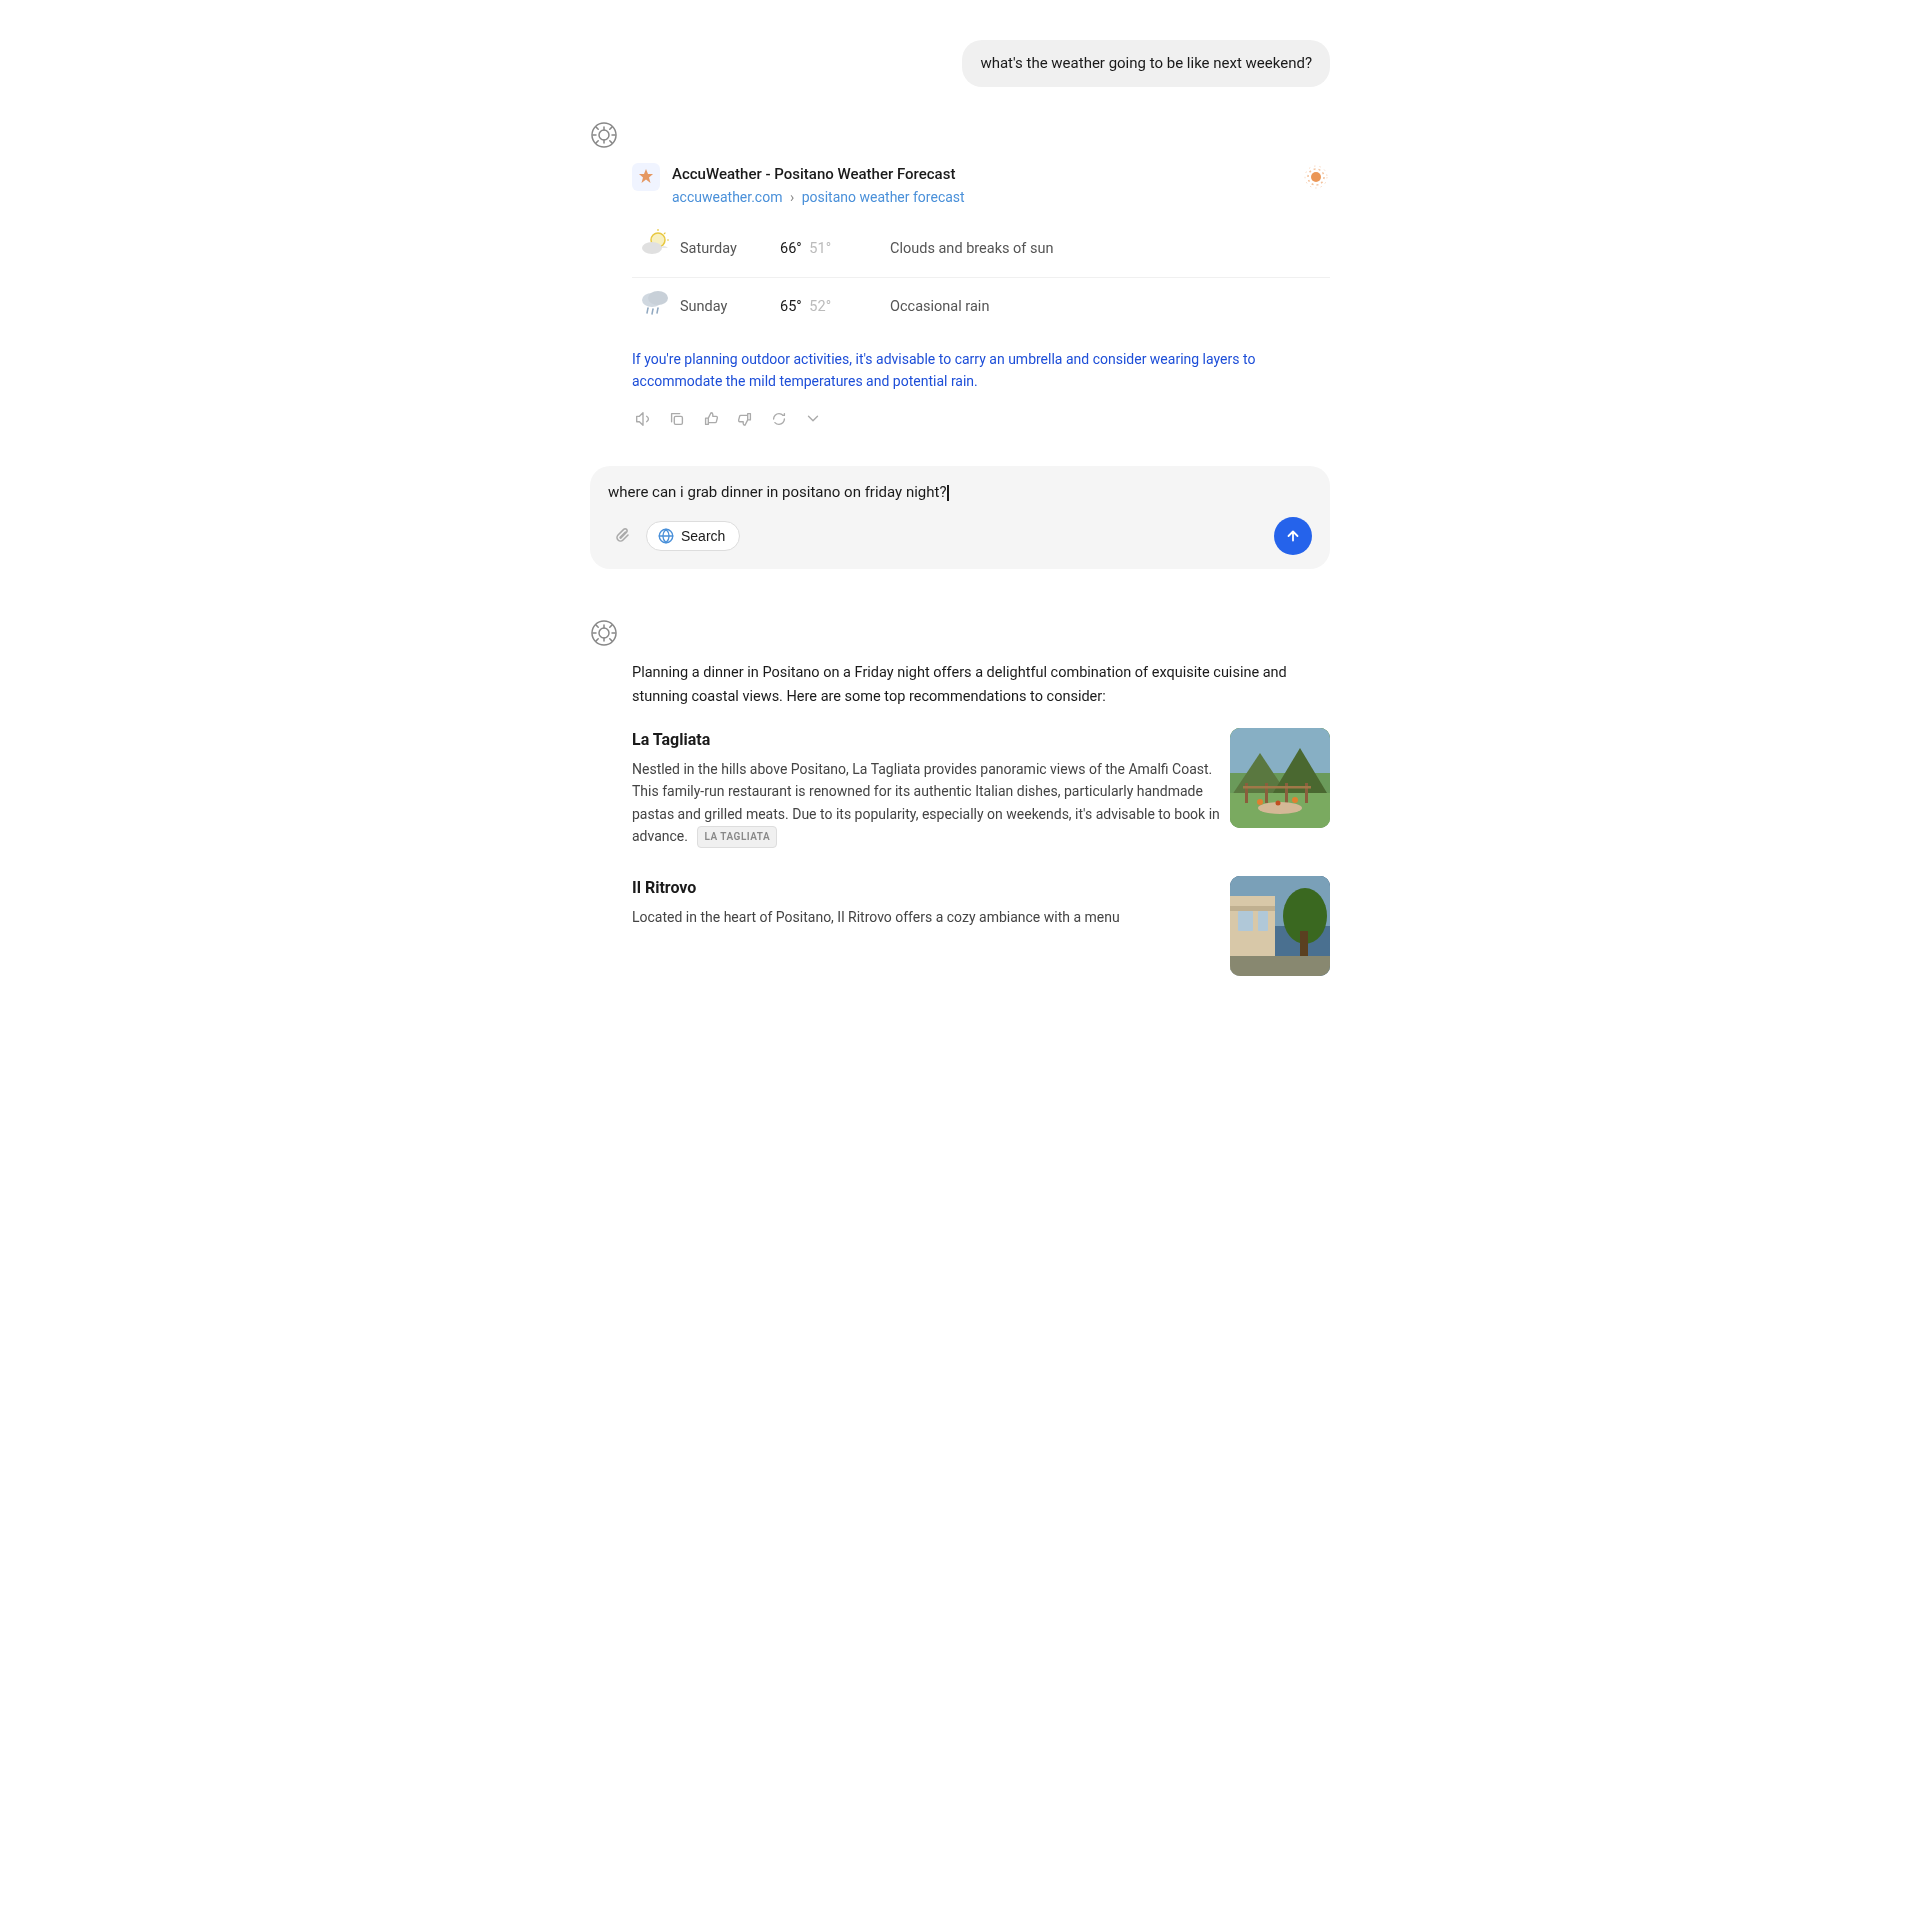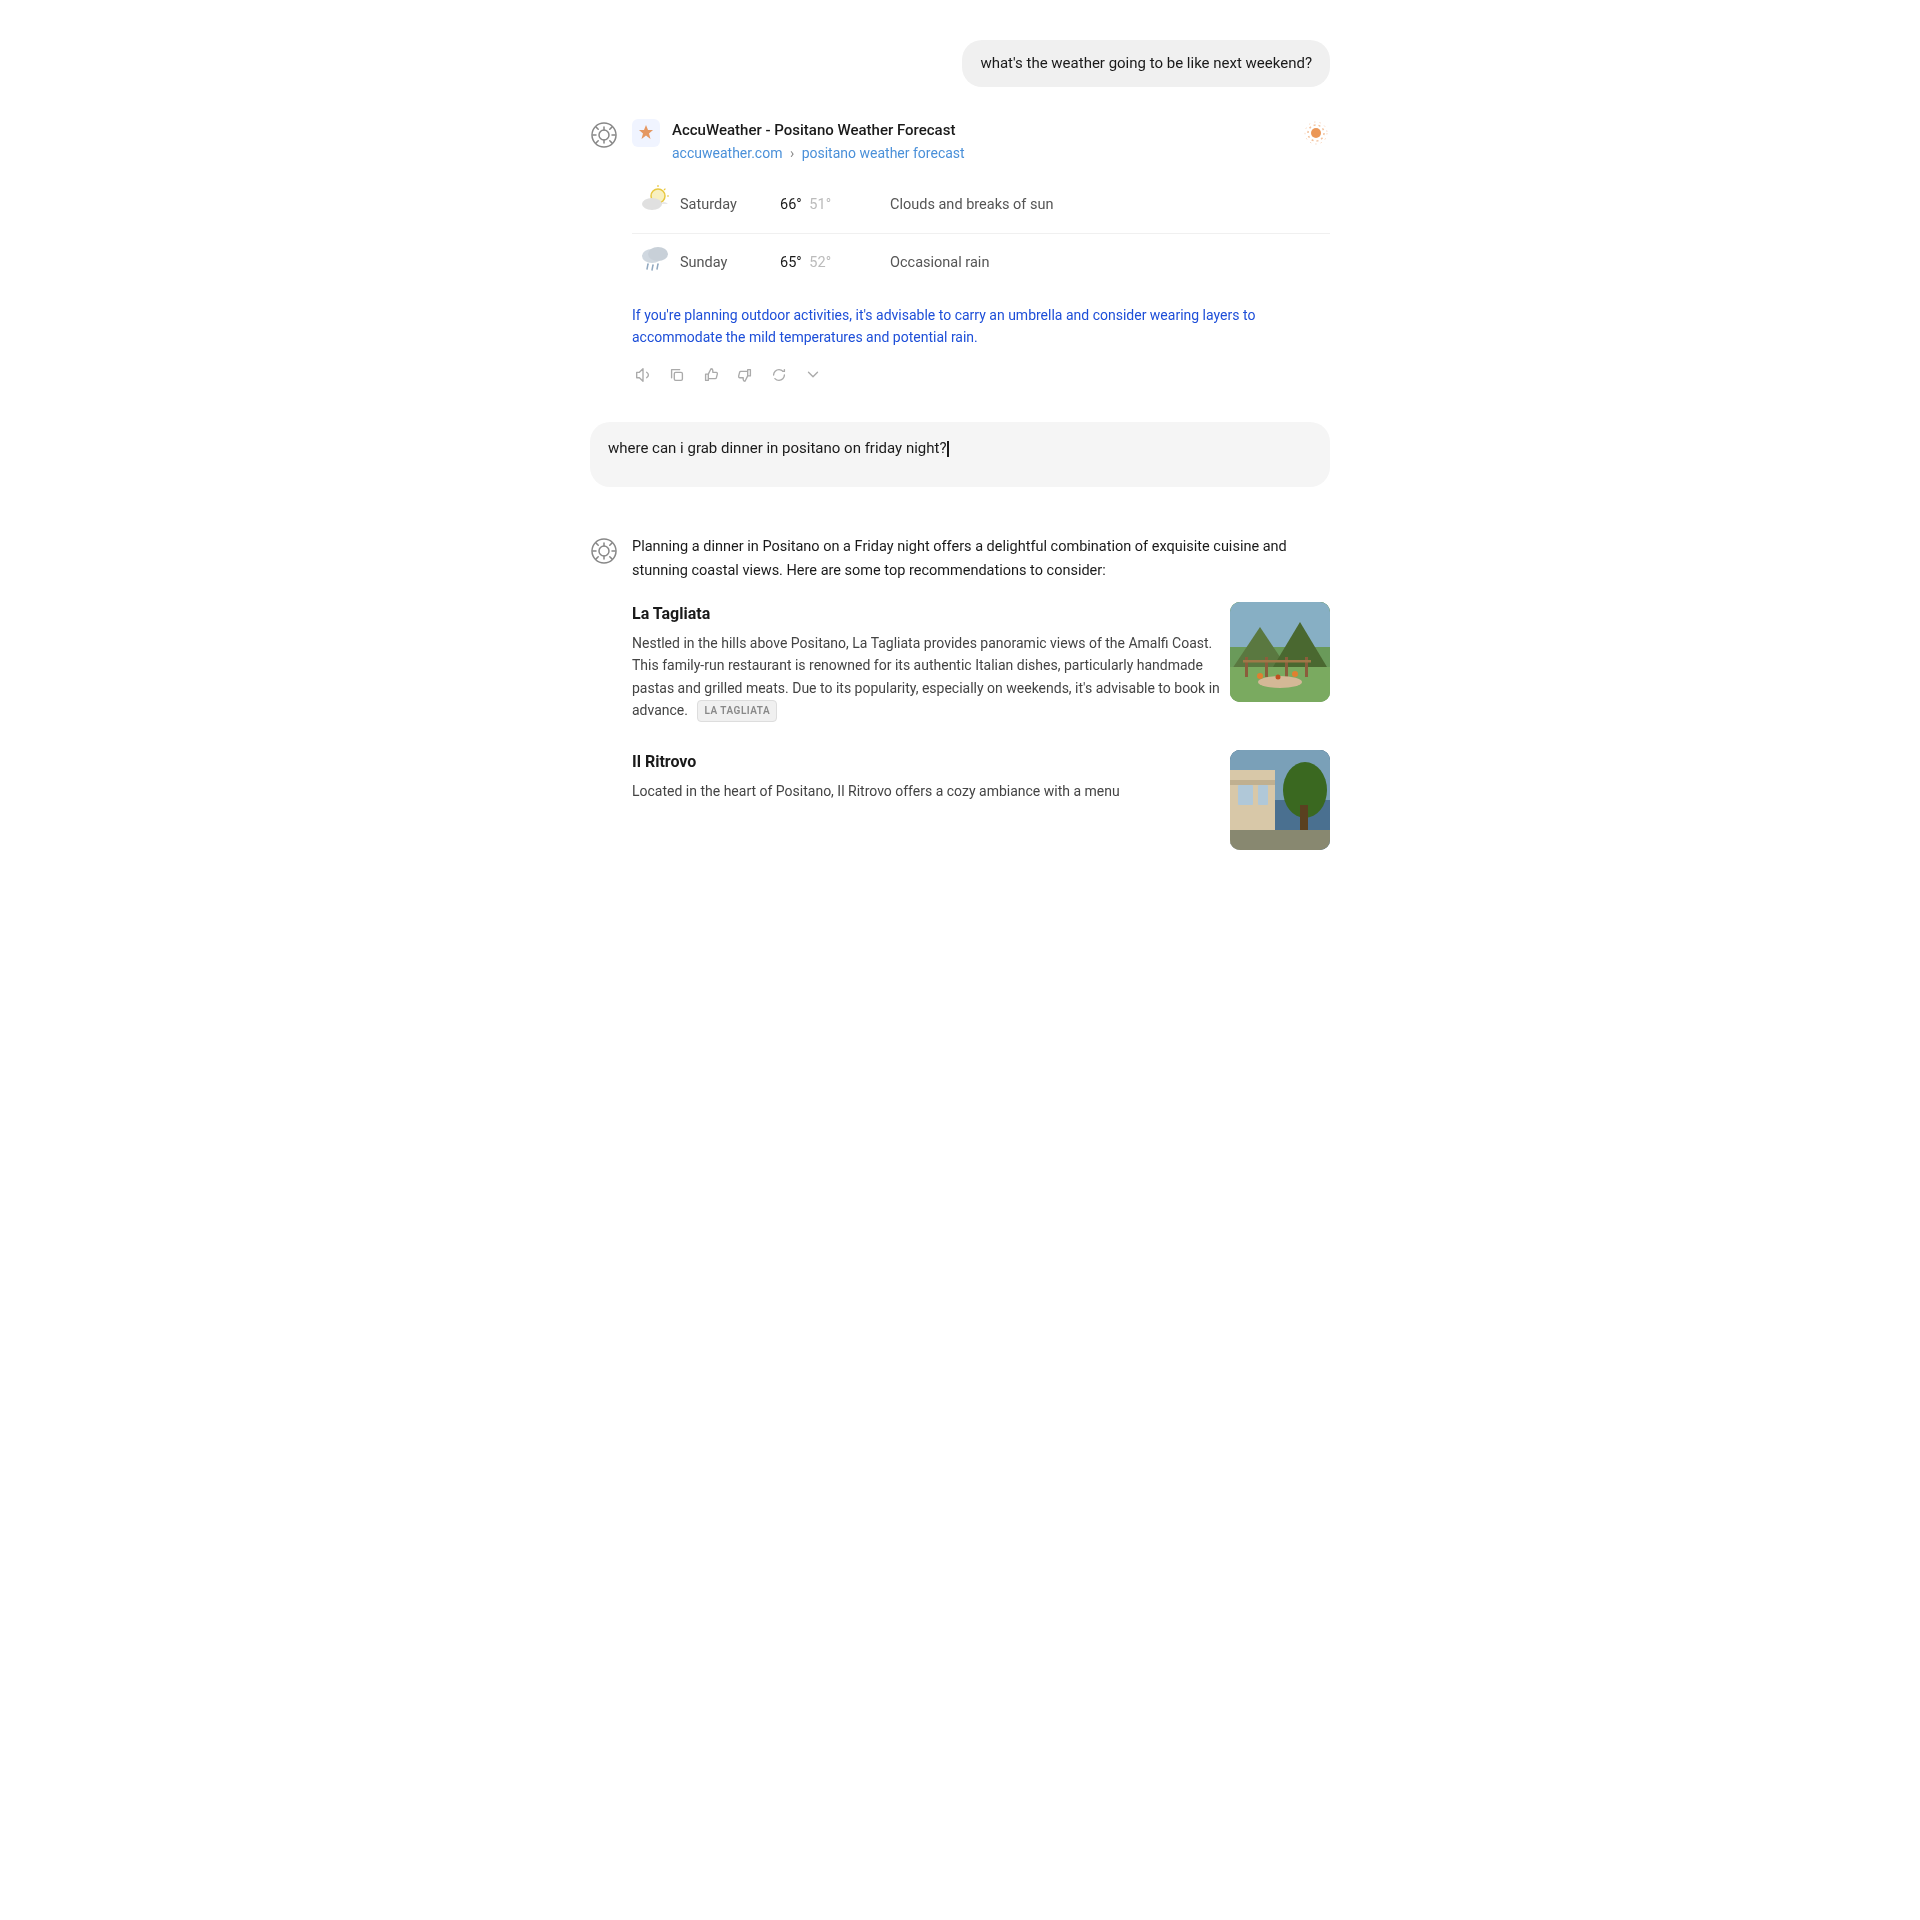--- a/index.html
+++ b/index.html
@@ -44,20 +44,21 @@
       height: 28px;
       flex-shrink: 0;
       margin-top: 2px;
     }
     .assistant-avatar svg {
       width: 28px;
       height: 28px;
     }
     .assistant-content {
       flex: 1;
+      margin-top: 44px;
     }
 
     
     .source-card {
       display: flex;
       align-items: flex-start;
       gap: 12px;
       margin-bottom: 12px;
     }
     .source-card-icon {
@@ -418,20 +419,41 @@
           </svg>
         </div>
       </div>
     </div>
   </div>
 
   <div class="input-container">
     <div class="input-text">
       <span>where can i grab dinner in positano on friday night?</span><span class="input-cursor"></span>
     </div>
+    <div class="input-toolbar">
+      <div class="input-toolbar-left">
+        <div class="attach-btn">
+          <svg width="20" height="20" viewBox="0 0 20 20" fill="none" stroke="#aaa" stroke-width="1.6">
+            <path d="M16 9l-5 5a3.5 3.5 0 01-4.95-4.95l5.66-5.66a2 2 0 012.83 2.83L8.88 12a.5.5 0 01-.7-.7l5.3-5.3" stroke-linecap="round" stroke-linejoin="round"></path>
+          </svg>
+        </div>
+        <button class="search-btn">
+          <svg class="search-btn-globe" viewBox="0 0 20 20" fill="none" stroke="#4a90d9" stroke-width="1.5">
+            <circle cx="10" cy="10" r="7.5"></circle>
+            <path d="M2.5 10h15M10 2.5c-2 2-3.5 4.5-3.5 7.5s1.5 5.5 3.5 7.5M10 2.5c2 2 3.5 4.5 3.5 7.5S12 15.5 10 17.5" stroke-linecap="round"></path>
+          </svg>
+          <span>Search</span>
+        </button>
+      </div>
+      <div class="send-btn">
+        <svg viewBox="0 0 20 20" fill="none" stroke="#fff" stroke-width="2">
+          <path d="M10 15V5M5 10l5-5 5 5" stroke-linecap="round" stroke-linejoin="round"></path>
+        </svg>
+      </div>
+    </div>
   </div>
 
   <div class="assistant-message">
     <div class="assistant-avatar">
       <svg viewBox="0 0 28 28" fill="none" xmlns="http://www.w3.org/2000/svg">
         <path d="M14 2C7.373 2 2 7.373 2 14s5.373 12 12 12 12-5.373 12-12S20.627 2 14 2z" fill="none" stroke="#888" stroke-width="1.5"></path>
         <path d="M9 14c0-2.761 2.239-5 5-5s5 2.239 5 5-2.239 5-5 5-5-2.239-5-5z" fill="none" stroke="#888" stroke-width="1.5"></path>
         <path d="M14 9V6M14 22v-3M6 14H3M25 14h-3M8.222 8.222L6.1 6.1M21.9 21.9l-2.122-2.122M8.222 19.778L6.1 21.9M21.9 6.1l-2.122 2.122" stroke="#888" stroke-width="1.5" stroke-linecap="round"></path>
       </svg>
     </div>

